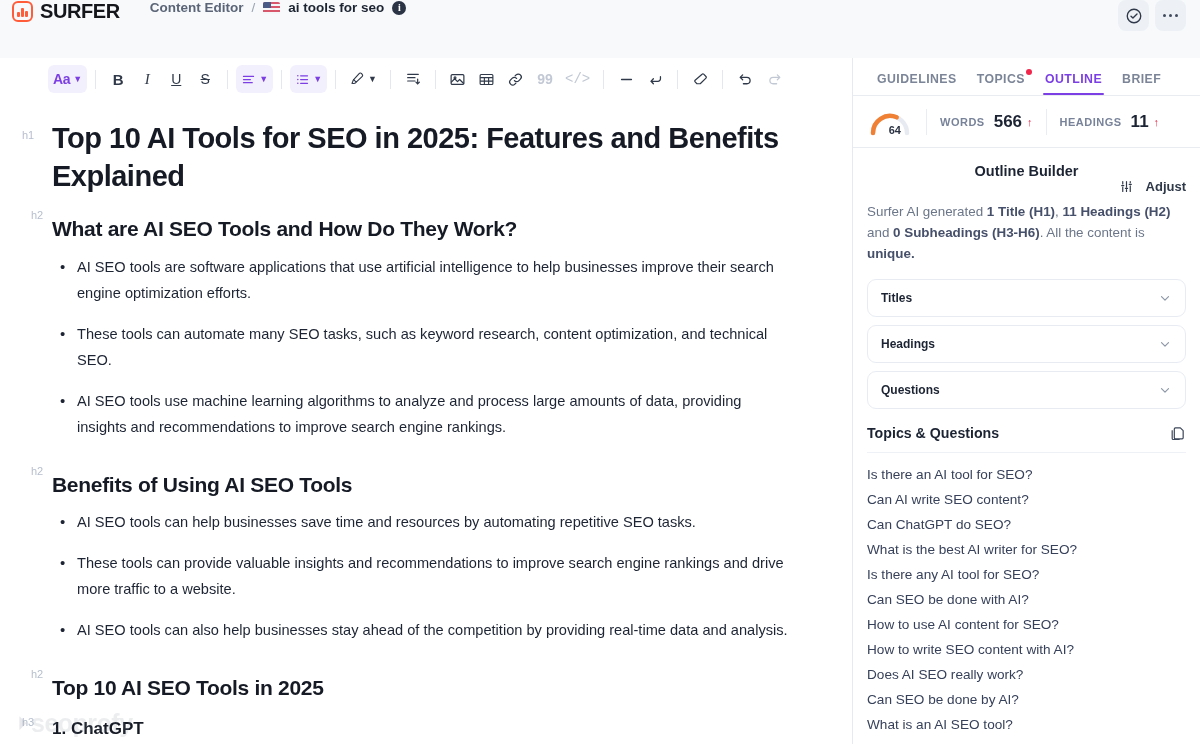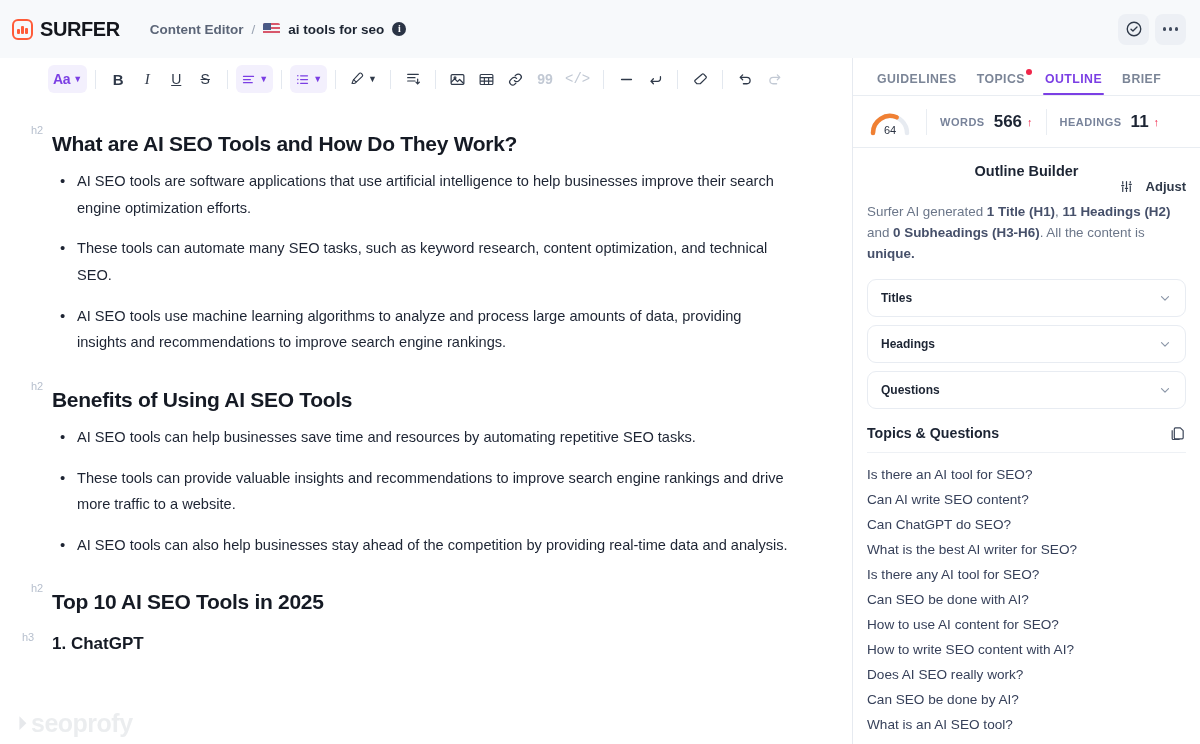--- a/index.html
+++ b/index.html
@@ -8,21 +8,21 @@
     font-family: "Liberation Sans", sans-serif;
     background: #e9edf2;
     overflow: hidden;
   }
   .app { width: 1200px; height: 744px; display: flex; flex-direction: column; background: #f7f9fb; }
 
   
   .topbar {
     height: 58px; min-height: 58px;
     background: #f7f9fb;
-    display: flex; align-items: center;
+    display: flex; align-items: flex-start;
     padding: 0 14px 0 12px;
   }
   .brand { display: flex; align-items: center; gap: 7px; }
   .brand-mark {
     width: 21px; height: 21px; border: 2.2px solid #ff5c39; border-radius: 6px;
     display: flex; align-items: flex-end; justify-content: center; gap: 1.5px;
     padding-bottom: 3.5px;
   }
   .brand-mark i { display: block; width: 2.4px; background: #ff5c39; border-radius: 1px; }
   .brand-mark i.b1 { height: 5px; }
@@ -136,22 +136,22 @@
   .tab .dot-badge {
     position: absolute; top: -3px; right: 3px; width: 6px; height: 6px;
     border-radius: 50%; background: #f0264a;
   }
   .metrics {
     height: 52px; min-height: 52px; display: flex; align-items: center;
     padding: 0 14px; border-bottom: 1px solid #e9edf2; gap: 0;
   }
   .gauge { width: 46px; position: relative; display: flex; justify-content: center; }
   .gauge-num {
-    position: absolute; left: 0; right: 0; top: 17px; text-align: center;
-    font-size: 11px; font-weight: normal; color: #2a3242;
+    position: absolute; left: 0; right: 12px; top: 17px; text-align: right;
+    font-size: 11px; font-weight: bold; color: #2a3242;
   }
   .m-div { width: 1px; height: 26px; background: #e9edf2; margin: 0 13px; }
   .m-label { font-size: 11px; font-weight: bold; letter-spacing: 0.5px; color: #78839a; }
   .m-val { font-size: 17px; font-weight: bold; color: #1c2433; margin-left: 9px; }
   .m-arrow { color: #f0264a; font-size: 11px; margin-left: 5px; }
   .m-group { display: flex; align-items: center; }
 
   .side-scroll { flex: 1; overflow: hidden; padding: 0 14px; }
   .ob-head { display: flex; align-items: center; margin: 15px 0 7px; flex-direction: column; }
   .ob-title { font-size: 14.5px; font-weight: bold; color: #1c2433; }
@@ -322,20 +322,26 @@
           <svg width="17" height="17" viewBox="0 0 24 24" fill="none" stroke="currentColor" stroke-width="1.8" stroke-linecap="round" stroke-linejoin="round">
             <path d="M19 9h-9a4.5 4.5 0 000 9h5"></path>
               <path d="M16 5.5L19.5 9 16 12.3"></path>
             </svg>
         </div>
       </div>
 
       <div class="doc-scroll">
         <div class="doc">
 
+          <div class="blk h1row">
+            <div class="gutter">h1</div>
+            <div class="blk-body">
+              <h1 class="doc-h1">Top 10 AI Tools for SEO in 2025: Features and Benefits Explained</h1>
+            </div>
+          </div>
 
           <div class="blk h2row">
             <div class="gutter">h2</div>
             <div class="blk-body">
               <h2 class="doc-h2">What are AI SEO Tools and How Do They Work?</h2>
             </div>
           </div>
 
           <div class="blk">
             <div class="gutter"></div>

